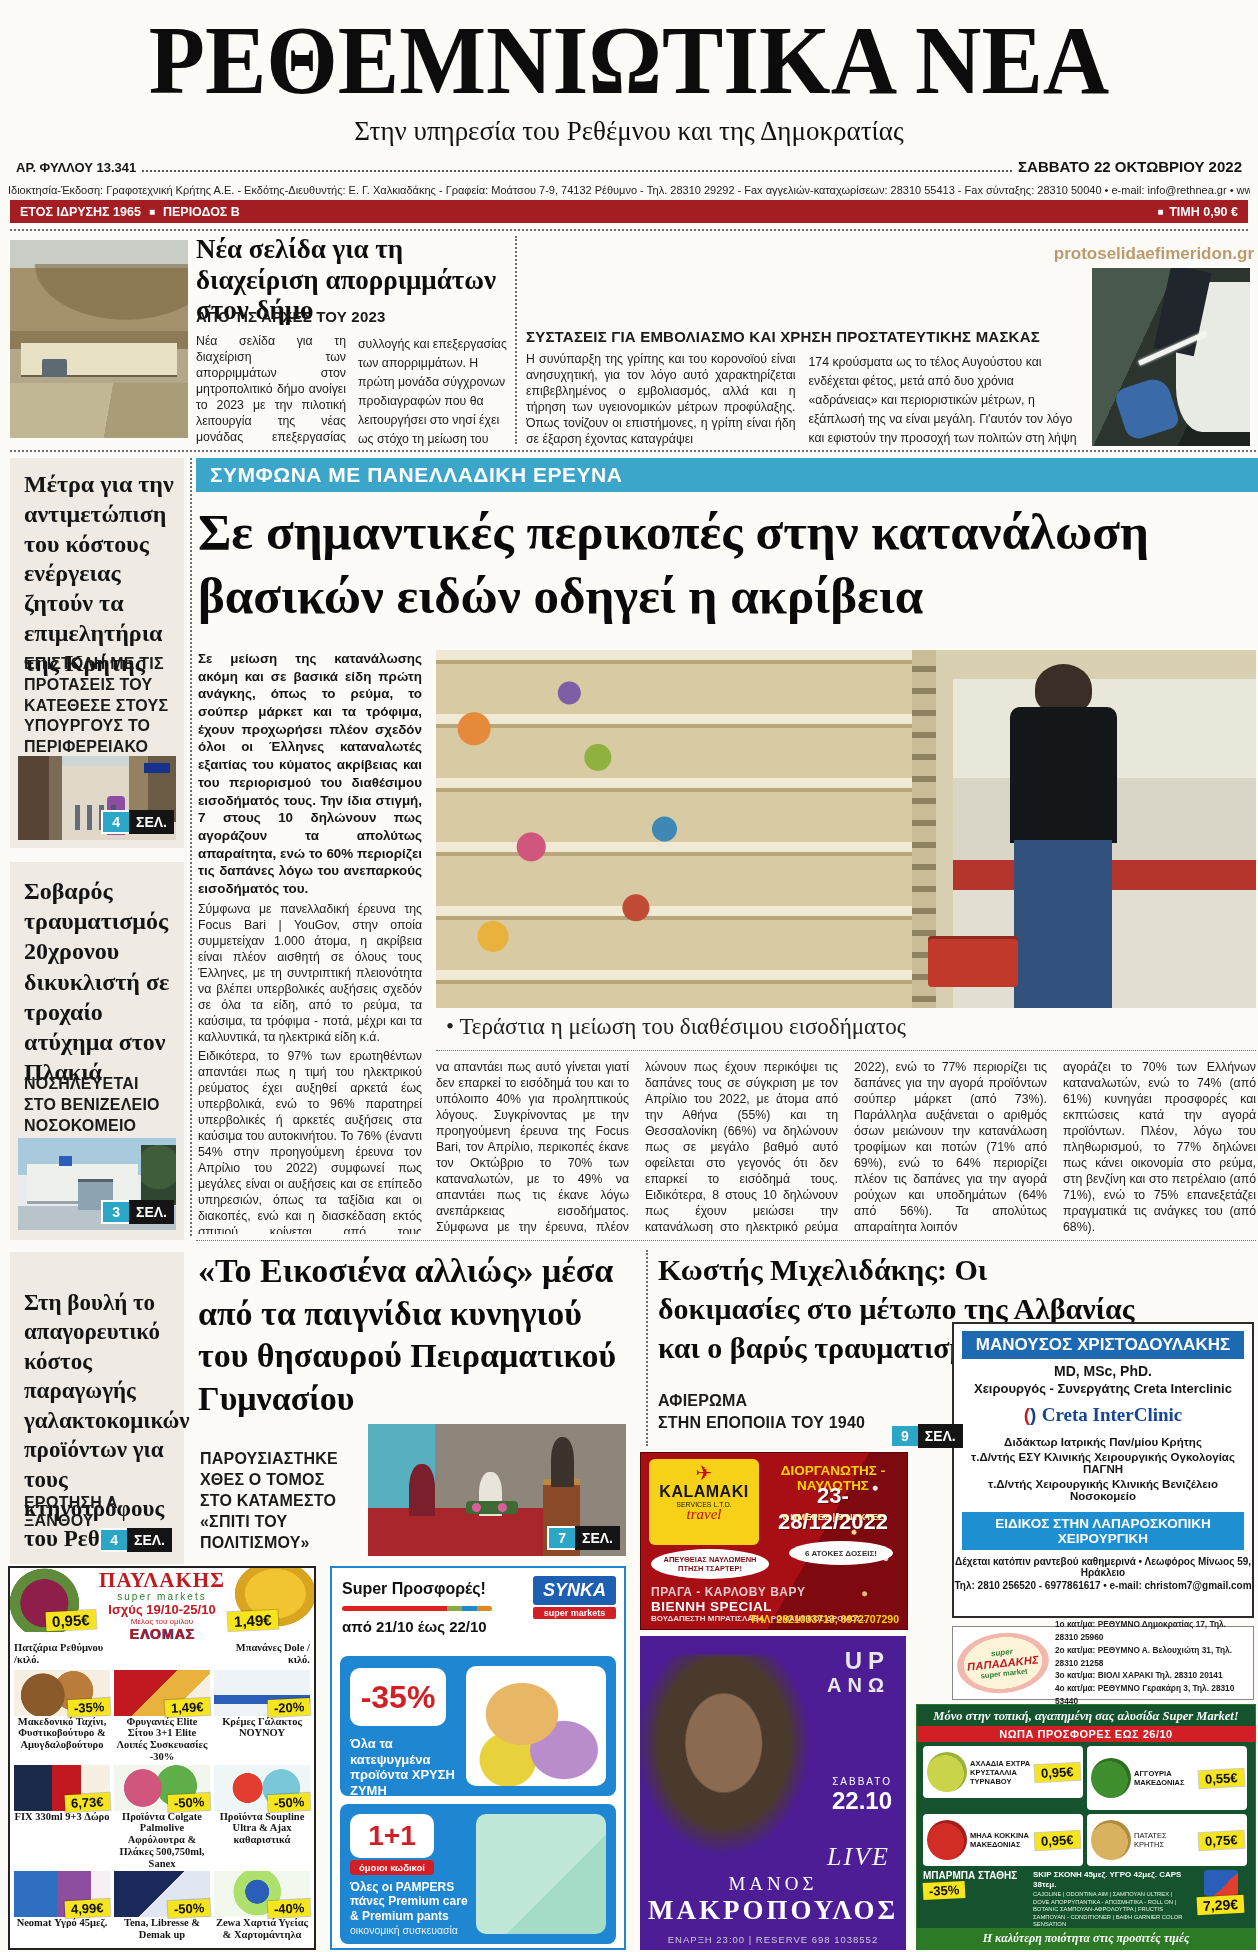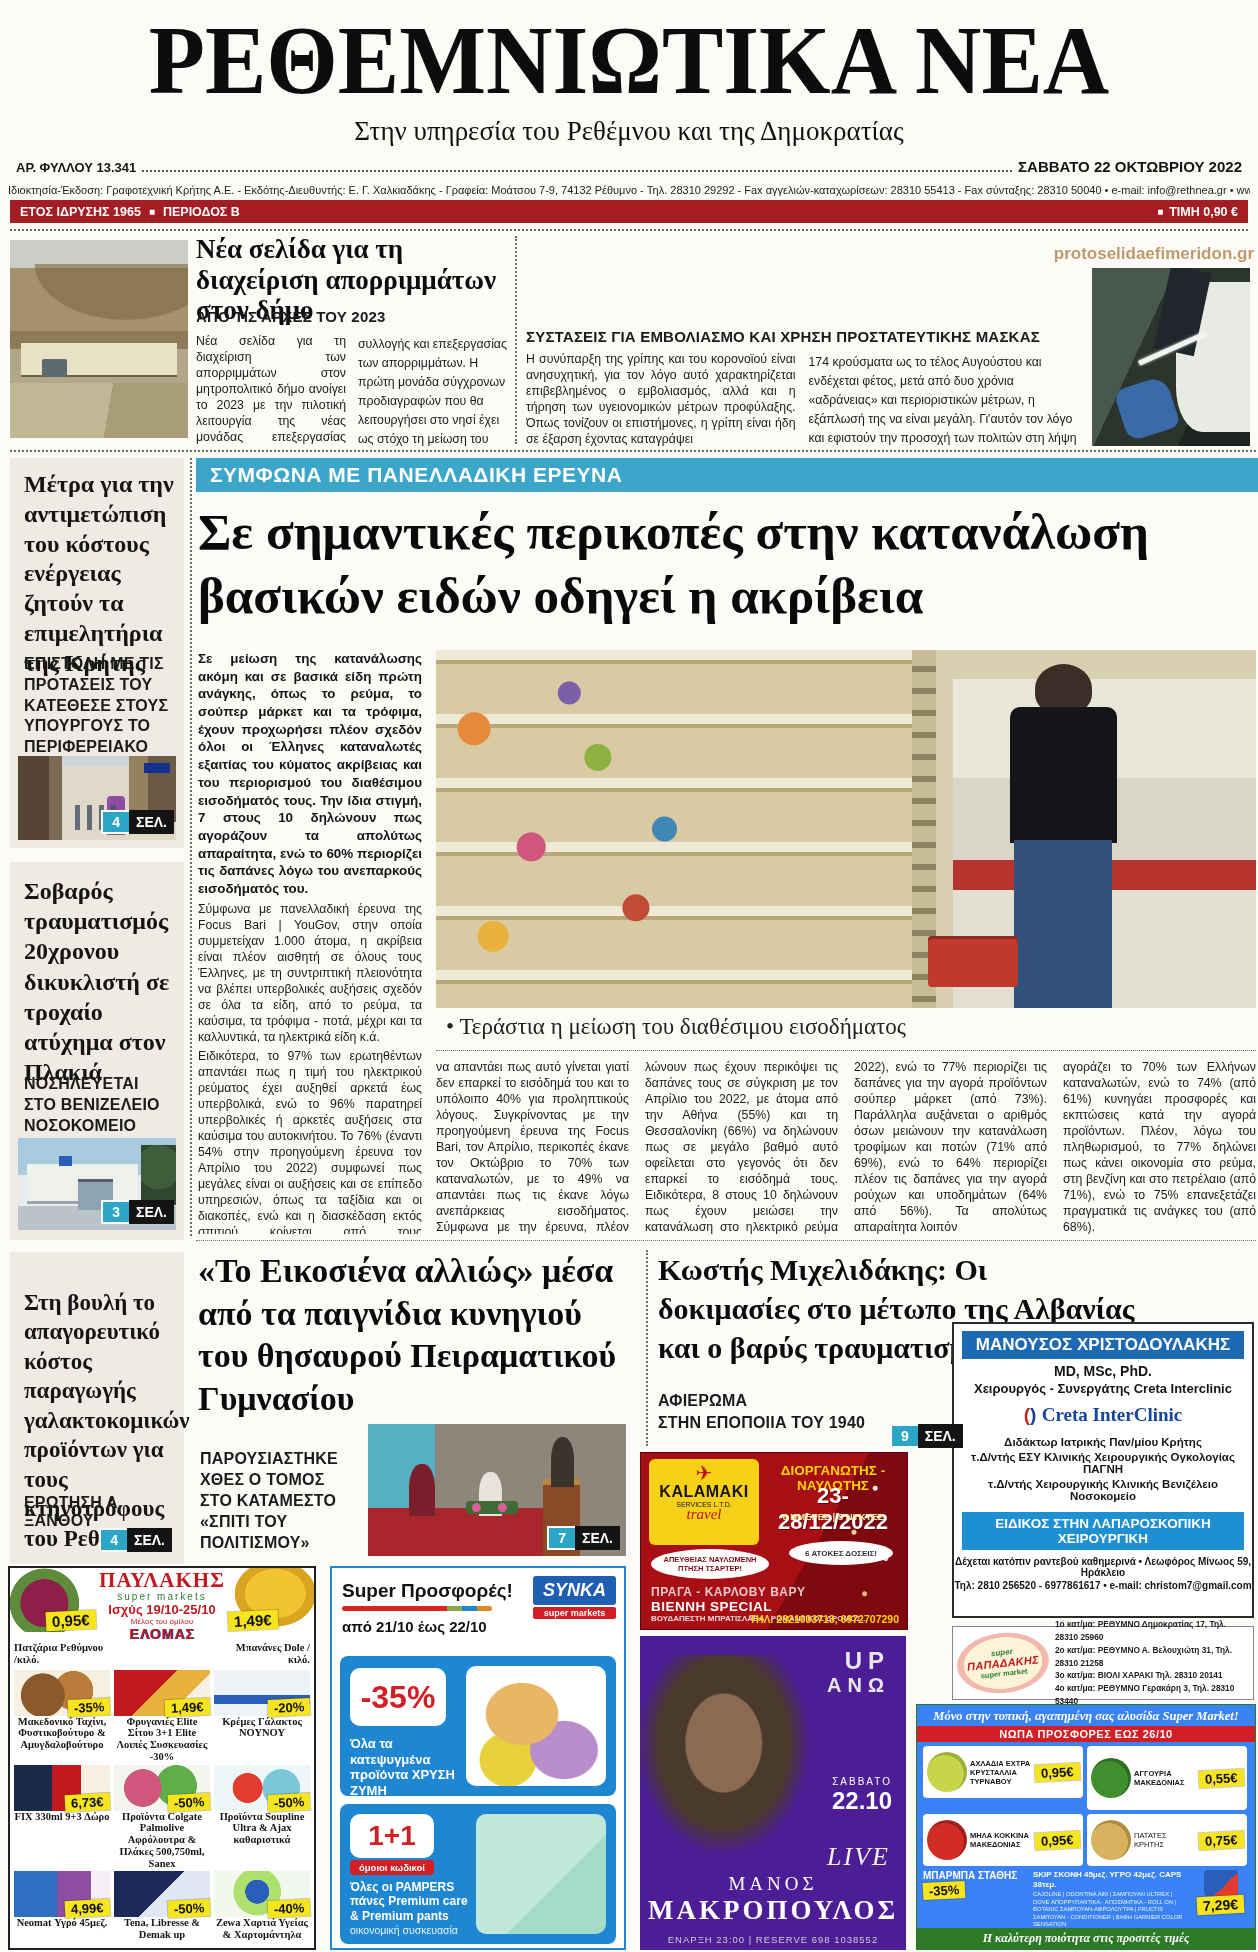--- a/index.html
+++ b/index.html
@@ -358,21 +358,21 @@
         <div style="height:46px;background:radial-gradient(circle at 45% 45%,#2b5eb8 0 20%,#aee06e 21% 40%,transparent 41%),#f3f8ee;position:relative;">
           <span class="tag" style="position:absolute;right:0;bottom:0;font-size:13px;">-40%</span>
         </div>
         <div class="pav-label">Zewa Χαρτιά Υγείας &amp; Χαρτομάντηλα</div>
       </div>
     </div>
   </div>
 
   <div class="abs" style="left:330px;top:1566px;width:296px;height:384px;background:#fff;border:2px solid #1f87d2;box-sizing:border-box;overflow:hidden;">
     <div style="position:relative;height:86px;">
-      <div style="position:absolute;left:10px;top:12px;font-weight:bold;font-size:19px;color:#111;">Super Προσφορές!</div>
+      <div style="position:absolute;left:10px;top:12px;font-weight:bold;font-size:16px;color:#111;">Super Προσφορές!</div>
       <div style="position:absolute;left:10px;top:38px;width:150px;height:5px;background:linear-gradient(90deg,#d22 0 70%,#8a4 70% 80%,#28c 80% 90%,#d82 90%);border-radius:3px;"></div>
       <div style="position:absolute;left:10px;top:50px;font-weight:bold;font-size:15px;color:#111;">από 21/10 έως 22/10</div>
       <div style="position:absolute;right:8px;top:8px;text-align:center;">
         <div style="background:#1f5fb2;color:#fff;font-weight:bold;font-style:italic;font-size:18px;padding:4px 10px;border-radius:3px;">SYNKA</div>
         <div style="background:#d21f26;color:#fff;font-size:9px;font-weight:bold;padding:1px 4px;margin-top:2px;border-radius:2px;">super markets</div>
       </div>
     </div>
     <div style="position:relative;margin:2px 8px 8px;height:140px;background:#1f87d2;border-radius:8px;">
       <div style="position:absolute;left:10px;top:12px;width:96px;height:58px;background:#fff;border-radius:10px;color:#d21f26;font-weight:bold;font-size:32px;display:flex;align-items:center;justify-content:center;">-35%</div>
       <div style="position:absolute;left:10px;top:80px;width:116px;color:#fff;font-weight:bold;font-size:13px;line-height:1.2;">Όλα τα κατεψυγμένα προϊόντα ΧΡΥΣΗ ΖΥΜΗ</div>
@@ -380,21 +380,21 @@
     </div>
     <div style="position:relative;margin:0 8px;height:140px;background:#1f87d2;border-radius:8px;">
       <div style="position:absolute;left:10px;top:10px;width:84px;height:44px;background:#fff;border-radius:10px;color:#d21f26;font-weight:bold;font-size:28px;display:flex;align-items:center;justify-content:center;">1+1</div>
       <div style="position:absolute;left:10px;top:56px;width:84px;background:#d21f26;color:#fff;font-size:9.5px;font-weight:bold;text-align:center;border-radius:4px;padding:2px 0;">όμοιοι κωδικοί</div>
       <div style="position:absolute;left:10px;top:76px;width:120px;color:#fff;font-weight:bold;font-size:12px;line-height:1.2;">Όλες οι PAMPERS πάνες Premium care &amp; Premium pants</div>
       <div style="position:absolute;left:10px;top:120px;width:120px;color:#e6f2ff;font-size:10.5px;">οικονομική συσκευασία</div>
       <div style="position:absolute;right:10px;top:10px;width:130px;height:120px;background:linear-gradient(135deg,#bfe8d8 0 60%,#a5dcc8 60%),radial-gradient(circle at 70% 30%,#f2d0a0 0 12%,transparent 13%);border-radius:10px;"></div>
     </div>
   </div>
 
-  <div class="abs" style="left:916px;top:1704px;width:340px;height:246px;background:#3b82f6;overflow:hidden;border:1px solid #2d7a26;box-sizing:border-box;">
+  <div class="abs" style="left:916px;top:1704px;width:340px;height:246px;background:#14532d;overflow:hidden;border:1px solid #2d7a26;box-sizing:border-box;">
     <div class="serif" style="color:#fff;font-weight:bold;font-style:italic;font-size:12.5px;text-align:center;padding:4px 10px 2px;line-height:1.2;">Μόνο στην τοπική, αγαπημένη σας αλυσίδα Super Market!</div>
     <div style="background:#d21f26;color:#fff;font-weight:bold;font-size:11px;text-align:center;padding:2px 0;letter-spacing:.5px;">ΝΩΠΑ ΠΡΟΣΦΟΡΕΣ ΕΩΣ 26/10</div>
     <div style="display:flex;flex-wrap:wrap;gap:4px;padding:4px 6px 2px;">
       <div style="width:160px;height:52px;background:#fff;border-radius:4px;position:relative;display:flex;align-items:center;">
         <span style="width:40px;height:40px;margin-left:4px;border-radius:50%;background:radial-gradient(circle at 45% 55%,#c9d44a 0 60%,#9ab23a 61%);"></span>
         <span style="flex:1;font-size:7.5px;font-weight:bold;padding:0 3px;line-height:1.2;">ΑΧΛΑΔΙΑ ΕΧΤΡΑ ΚΡΥΣΤΑΛΛΙΑ ΤΥΡΝΑΒΟΥ</span>
         <span class="tag" style="font-size:13px;margin-right:3px;">0,95€</span>
       </div>
       <div style="width:160px;height:64px;background:#fff;border-radius:4px;position:relative;display:flex;align-items:center;">
         <span style="width:40px;height:40px;margin-left:4px;border-radius:50%;background:radial-gradient(circle at 45% 55%,#3f8f2f 0 60%,#2d6e22 61%);"></span>

